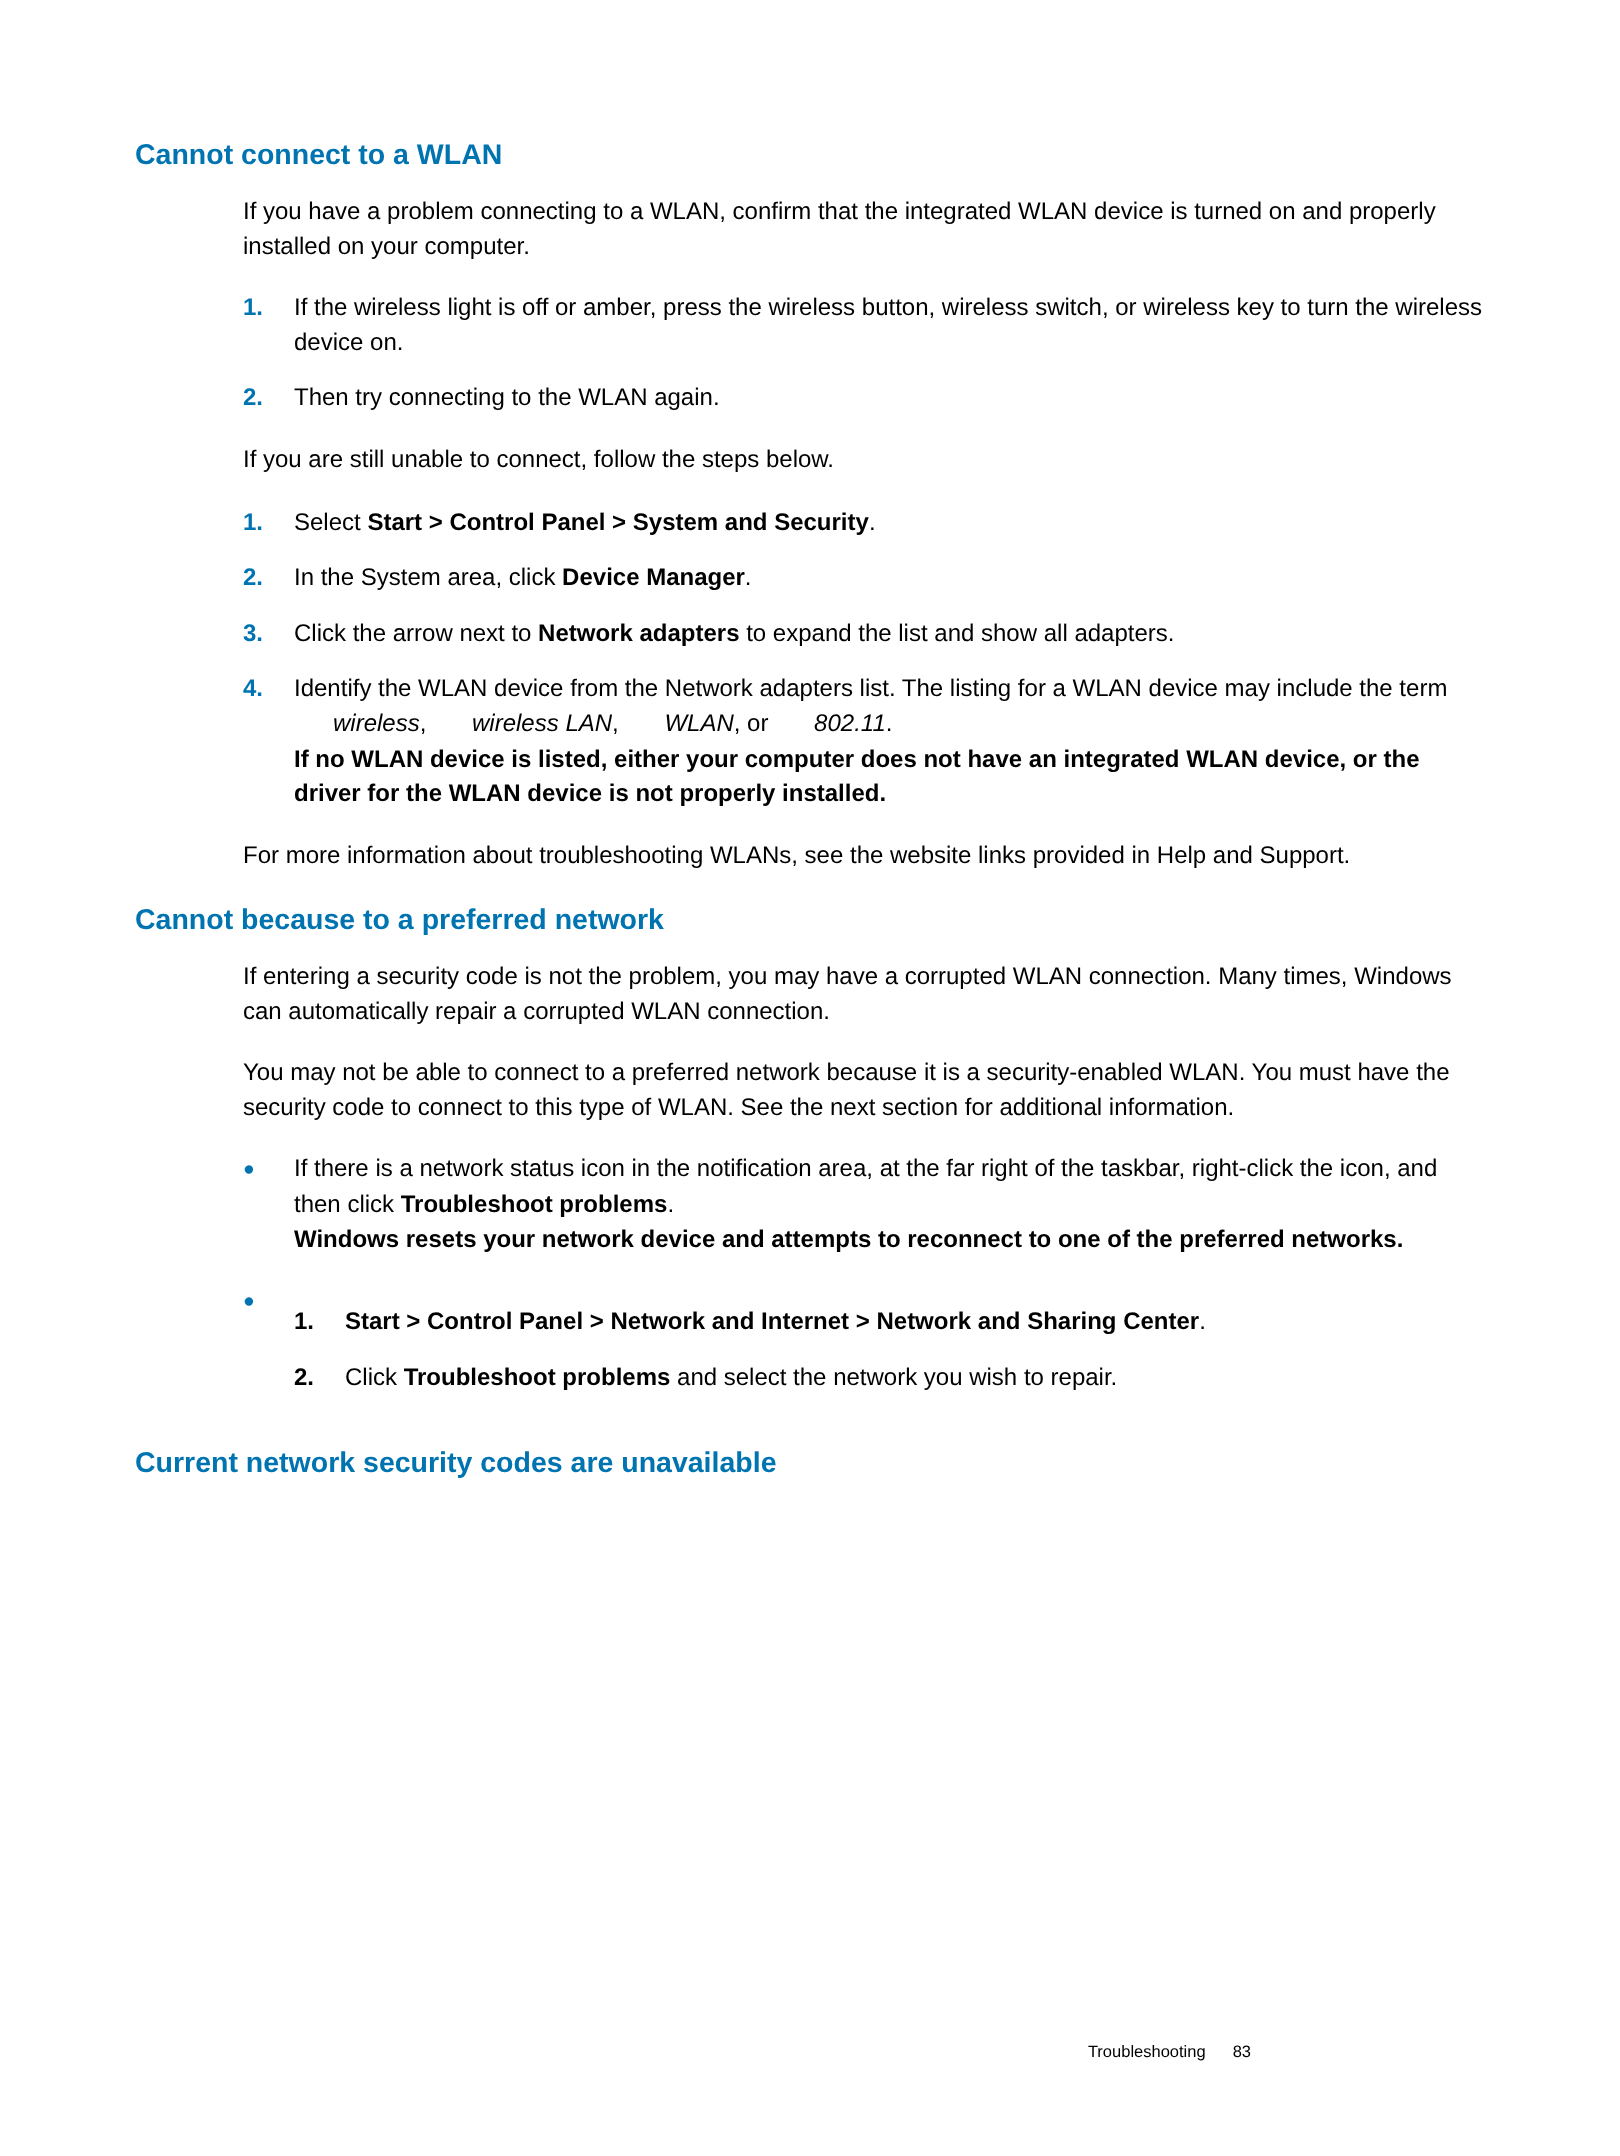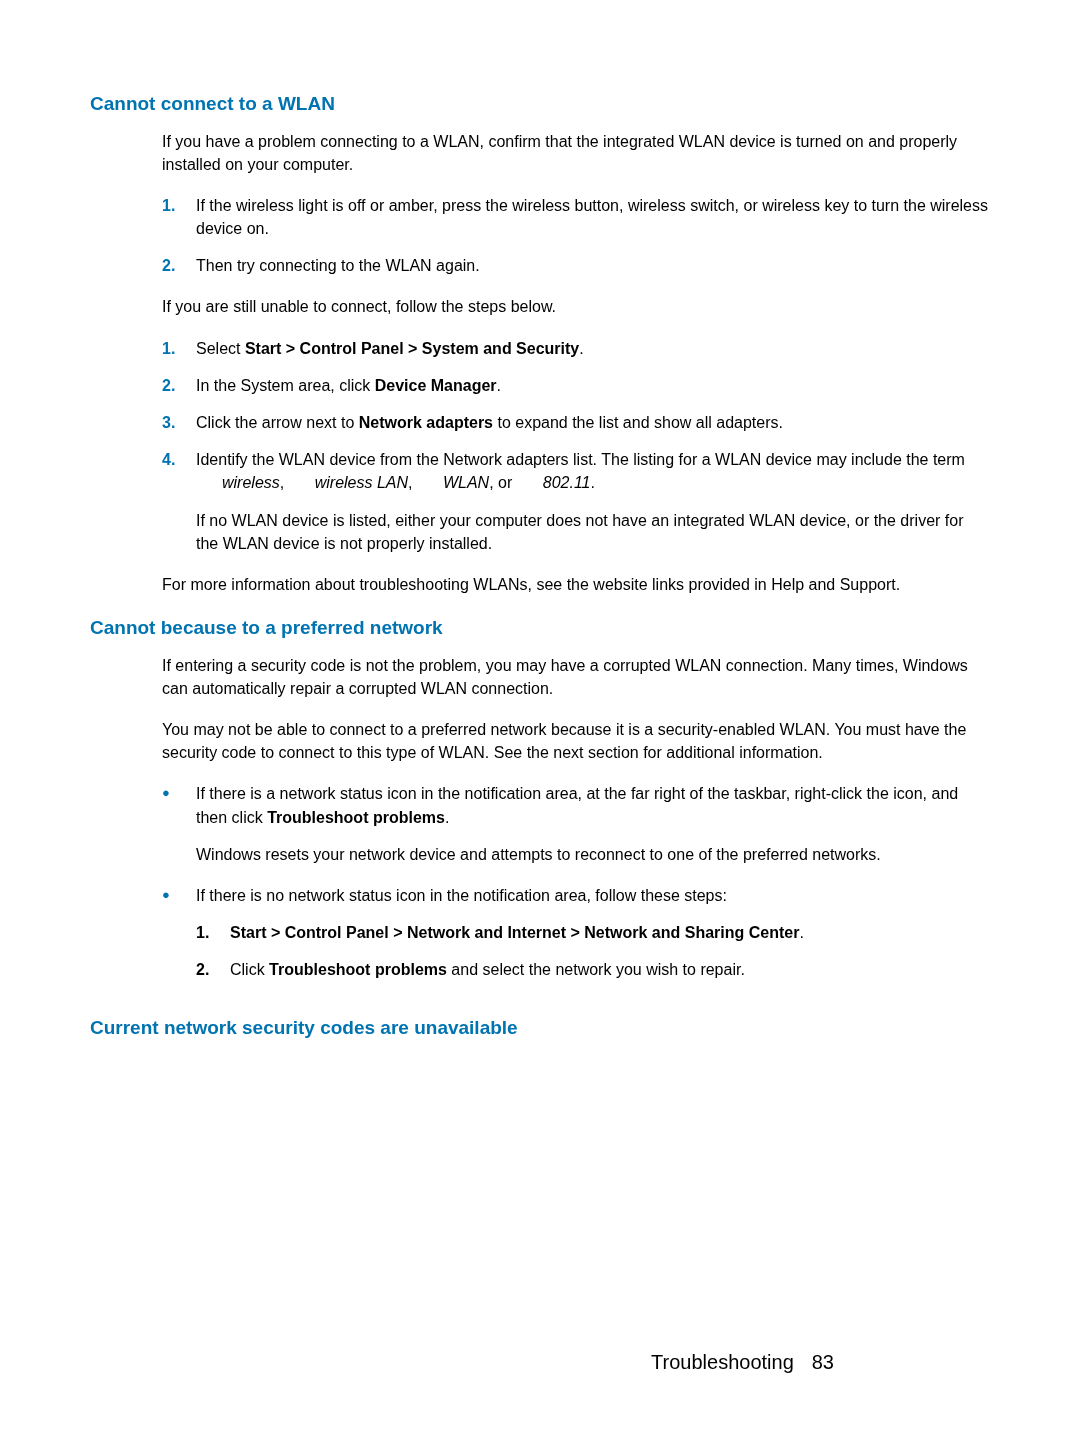--- a/index.html
+++ b/index.html
@@ -45,21 +45,21 @@
   }
   ol.num > li:last-child { margin-bottom: 0; }
   .num-marker {
     color: #0073b1;
     font-weight: bold;
     min-width: 34px;
     flex-shrink: 0;
   }
   .num-text { flex: 1; }
   .sub-para {
-    margin-top: 14px;
+    font-weight: bold;
   }
   ul.bul {
     list-style: none;
     padding: 0;
     margin: 0 0 18px 0;
   }
   ul.bul > li {
     display: flex;
     align-items: flex-start;
     margin-bottom: 18px;
@@ -84,21 +84,21 @@
   }
   .subnum-marker {
     font-weight: bold;
     min-width: 34px;
     flex-shrink: 0;
   }
   .footer {
     position: absolute;
     bottom: 60px;
     right: 90px;
-    font-size: 20px;
+    font-size: 11px;
   }
   .footer .pg {
     margin-left: 18px;
   }
   .bold { font-weight: bold; }
   .ital { font-style: italic; margin-left: 26px; }
 </style>
 </head>
 <body>
 
@@ -162,21 +162,20 @@
         <li>
           <span class="bul-marker">●</span>
           <span class="bul-text">
             <span>If there is a network status icon in the notification area, at the far right of the taskbar, right-click the icon, and then click </span><span class="bold">Troubleshoot problems</span><span>.</span>
             <div class="sub-para">Windows resets your network device and attempts to reconnect to one of the preferred networks.</div>
           </span>
         </li>
         <li>
           <span class="bul-marker">●</span>
           <span class="bul-text">
-            <span>If there is no network status icon in the notification area, follow these steps:</span>
             <ol class="subnum">
               <li>
                 <span class="subnum-marker">1.</span>
                 <span class="num-text">
                   <span class="bold">Start &gt; Control Panel &gt; Network and Internet &gt; Network and Sharing Center</span><span>.</span>
                 </span>
               </li>
               <li>
                 <span class="subnum-marker">2.</span>
                 <span class="num-text">

